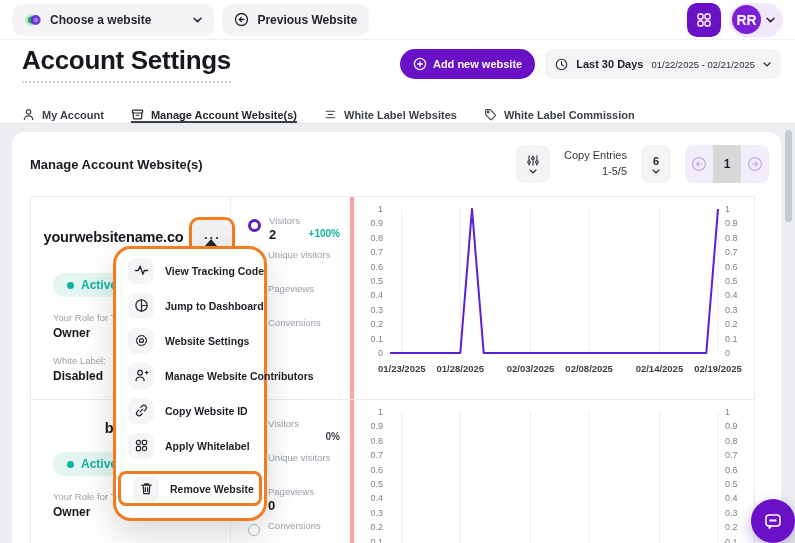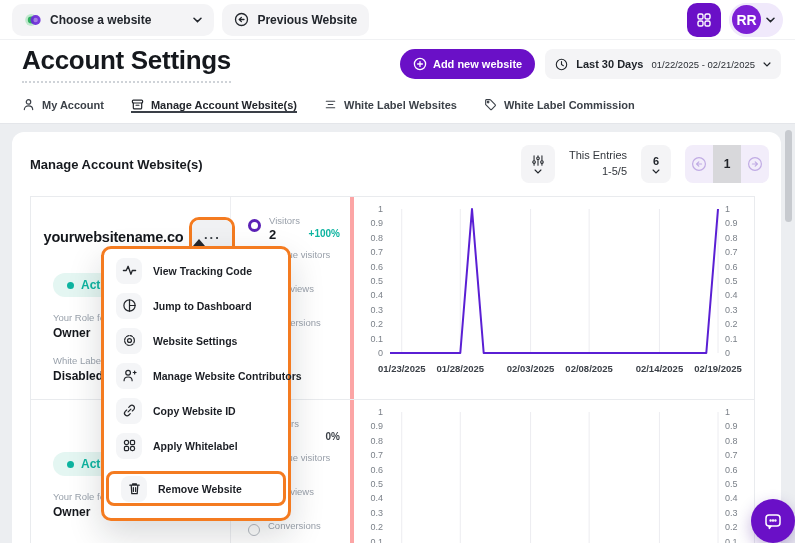--- a/index.html
+++ b/index.html
@@ -29,21 +29,21 @@
   .btn-primary { height:30px; border:none; border-radius:16px; background:#6a10c7; color:#fff;
     font-size:11px; font-weight:700; display:flex; align-items:center; gap:6px; padding:0 13px;
     font-family:inherit; cursor:pointer; }
   .date-pill { height:30px; background:#f4f4f6; border-radius:8px; display:flex; align-items:center;
     gap:8px; padding:0 10px; cursor:pointer; }
   .date-pill .b { font-size:11px; font-weight:700; color:#1d2127; }
   .date-pill .s { font-size:9.5px; color:#2a2e34; }
 
   
   .tabs { height:36px; background:#fff; border-bottom:1px solid #e4e6ea; display:flex;
-    align-items:center; gap:27px; padding:0 22px; }
+    align-items:flex-end; gap:27px; padding:0 22px; }
   .tab { display:flex; align-items:center; gap:7px; font-size:11px; font-weight:600; color:#3c4148;
     border-bottom:2px solid transparent; cursor:pointer; white-space:nowrap; }
   .tab.active { color:#23262c; border-bottom-color:#3a3f47; }
 
   
   .main { position:relative; height:419px; background:#eceef1; padding:8px 14px 0 12px; }
   .card { background:#fff; border-radius:12px; width:769px; height:460px; }
   .card-head { height:64px; display:flex; align-items:center; padding:0 12px 0 18px; }
   .card-title { font-size:13px; font-weight:600; color:#171a1f; }
   .card-controls { margin-left:auto; display:flex; align-items:center; gap:14px; }
@@ -83,22 +83,22 @@
   .delta { position:absolute; right:10px; top:13px; font-size:10px; font-weight:700; }
   .delta.pos { color:#0db4a0;margin-left:30px; } .delta.neu { color:#3a3f46; }
 
   .col3 { flex:1; padding:4px 2px 0 2px; }
   .chart-svg { width:396px; height:188px; display:block; }
   .chart-svg .grid { stroke:#ececf0; stroke-width:1; }
   .chart-svg .yt { font-size:9px; fill:#7b8189; font-family:"Liberation Sans",sans-serif; }
   .chart-svg .xt { font-size:9.5px; font-weight:600; fill:#3a3f46; font-family:"Liberation Sans",sans-serif; }
 
   
-  .menu { position:absolute; left:101px; top:246px; width:190px; background:#fff;
-    border:3px solid #f47b20; border-radius:10px; padding:4px 0;
+  .menu { position:absolute; left:113px; top:246px; width:154px; background:#fff;
+    border:3px solid #f47b20; border-radius:18px; padding:4px 0;
     box-shadow:0 14px 34px rgba(20,22,30,.16); z-index:20; }
   .menu-caret { position:absolute; left:89px; top:-10px; width:0; height:0;
     border-left:6px solid transparent; border-right:6px solid transparent;
     border-bottom:7px solid #23262c; }
   .menu-item { display:flex; align-items:center; gap:11px; height:35px; padding:0 12px; cursor:pointer; }
   .icon-box { width:26px; height:26px; border-radius:8px; background:#f4f5f7; flex:none;
     display:flex; align-items:center; justify-content:center; }
   .menu-item .ml { font-size:10.5px; font-weight:600; color:#1b1e24; white-space:nowrap; }
   .remove-box { border:3px solid #f47b20; border-radius:8px; margin:8px 2px; }
   .remove-box .menu-item { height:29px; }
@@ -247,21 +247,21 @@
                   <circle cx="12.5" cy="8.8" r="1.5" fill="#fff"></circle>
               </svg>
             </span>
             <span>
               <svg width="8" height="5" viewBox="0 0 9 6">
                   <polyline points="1,1.2 4.5,4.6 8,1.2" fill="none" stroke="#22262c" stroke-width="1.4" stroke-linecap="round"></polyline>
                 </svg>
             </span>
           </div>
           <div class="shown">
-            <div>This Entries</div>
+            <div>Copy Entries</div>
             <div>1-5/5</div>
           </div>
           <div class="ctrl-box size-box">
             <span class="v">6</span>
             <span>
               <svg width="8" height="5" viewBox="0 0 9 6">
                   <polyline points="1,1.2 4.5,4.6 8,1.2" fill="none" stroke="#22262c" stroke-width="1.4" stroke-linecap="round"></polyline>
                 </svg>
             </span>
           </div>

